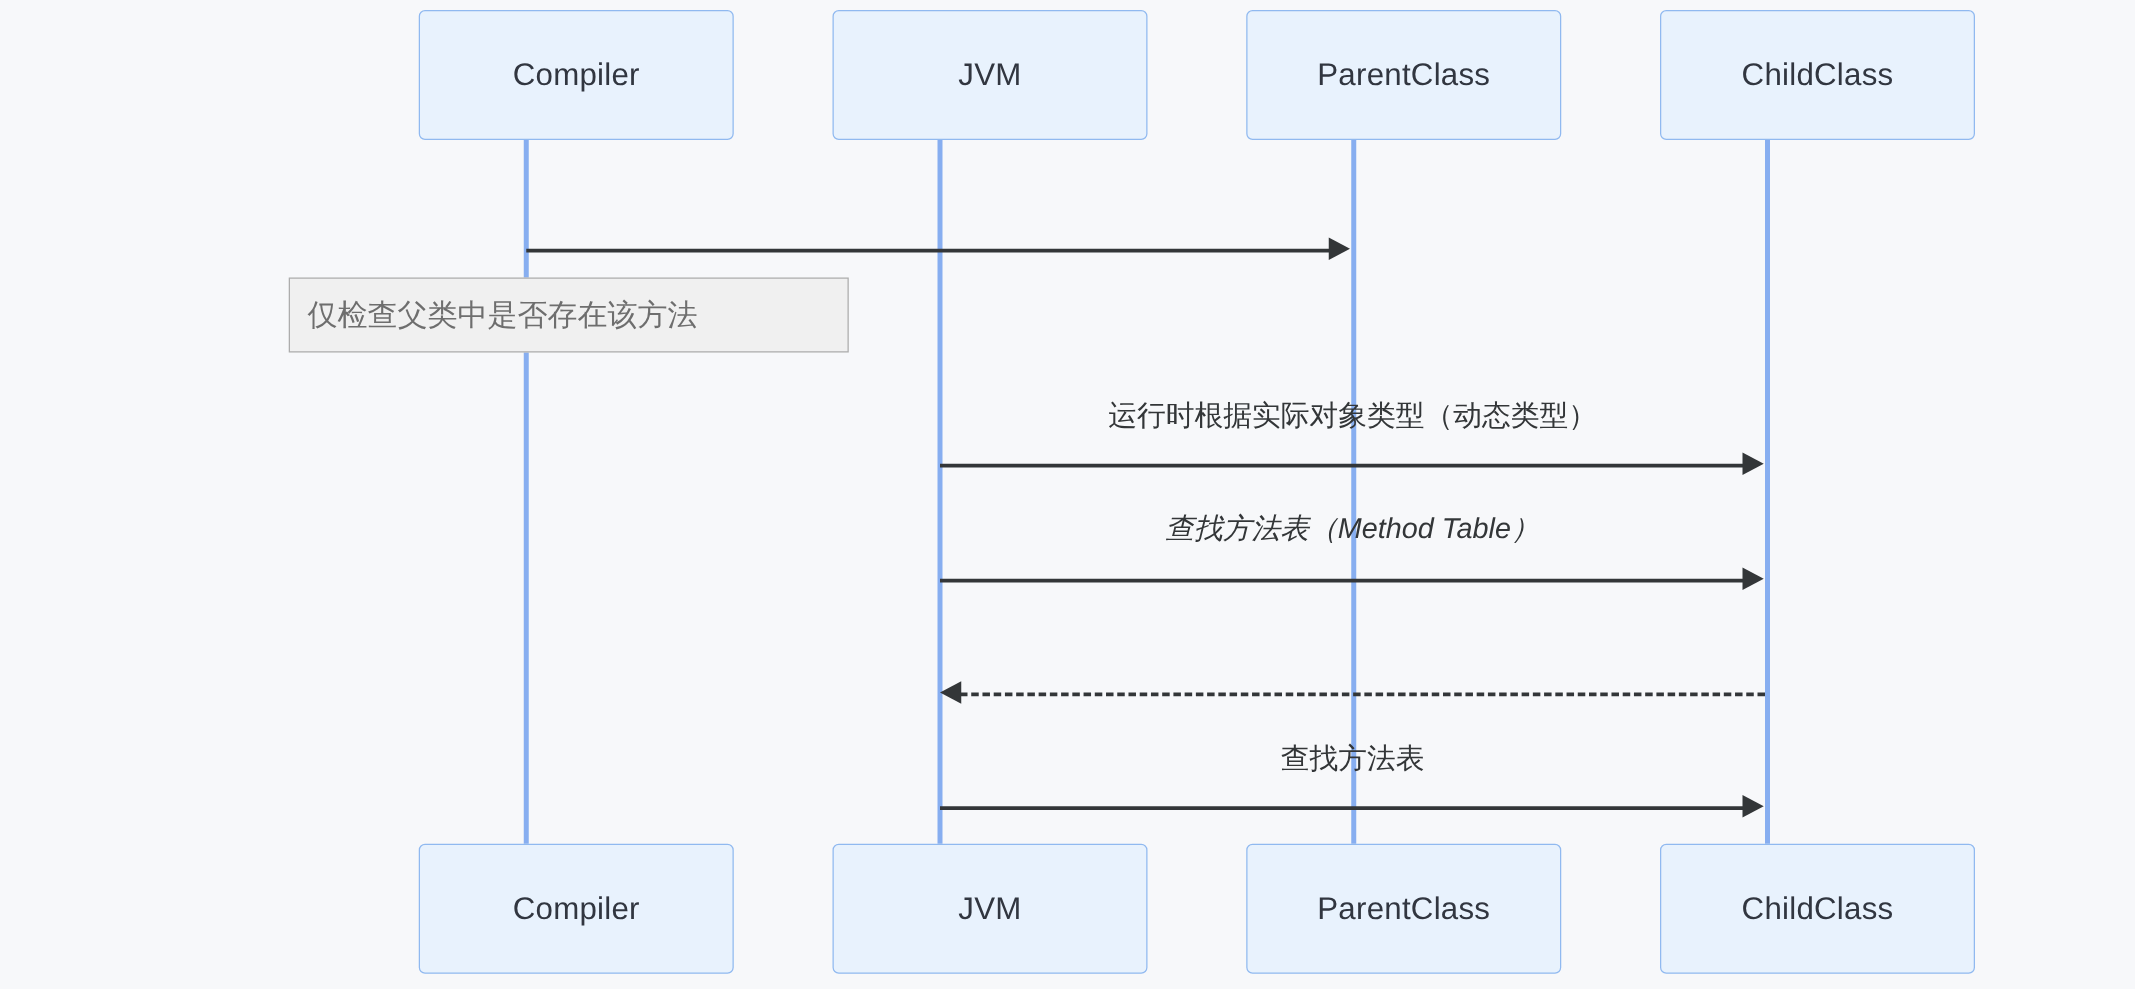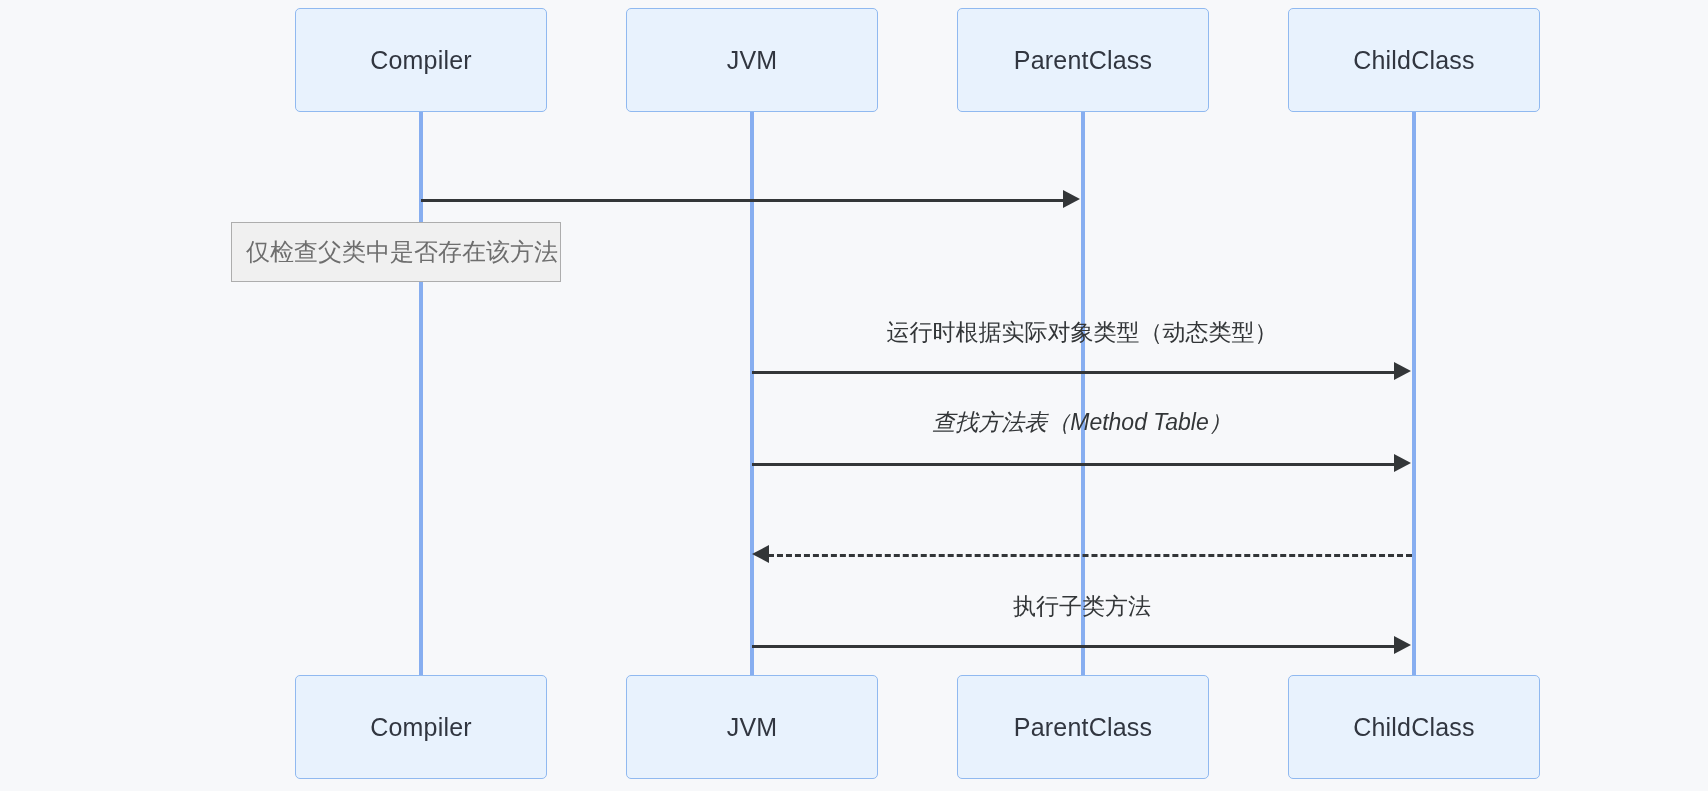--- a/index.html
+++ b/index.html
@@ -26,20 +26,21 @@
     border: 1.6px solid #90b9f0;
     border-radius: 5px;
     display: flex;
     align-items: center;
     justify-content: center;
     color: #313640;
     font-size: 25px;
     font-weight: 400;
     letter-spacing: 0.2px;
     z-index: 3;
+    margin-left: 40px;
   }
   .lifeline {
     position: absolute;
     width: 4px;
     background: #87aef0;
     z-index: 1;
   }
   .msg-line {
     position: absolute;
     height: 0;
@@ -105,36 +106,36 @@
   </div>
 
   <div class="lifeline" style="left:419px; top:112px; height:563px;"></div>
   <div class="lifeline" style="left:750px; top:112px; height:563px;"></div>
   <div class="lifeline" style="left:1081px; top:112px; height:563px;"></div>
   <div class="lifeline" style="left:1412px; top:112px; height:563px;"></div>
 
   <div class="msg-line" style="left:421px; top:199px; width:644px;"></div>
   <div class="arrow-head right" style="left:1063px; top:190px;"></div>
 
-  <div class="note-box" style="left:231px; top:222px; width:330px; height:60px;">
+  <div class="note-box" style="left:231px; top:222px; width:448px; height:60px;">
     <span>仅检查父类中是否存在该方法</span>
   </div>
 
   <div class="msg-label" style="left:751px; top:317px; width:662px;">运行时根据实际对象类型（动态类型）</div>
   <div class="msg-line" style="left:752px; top:371px; width:644px;"></div>
   <div class="arrow-head right" style="left:1394px; top:362px;"></div>
 
   <div class="msg-label" style="left:751px; top:407px; width:662px;font-style:italic;">查找方法表（Method Table）</div>
   <div class="msg-line" style="left:752px; top:463px; width:644px;"></div>
   <div class="arrow-head right" style="left:1394px; top:454px;"></div>
 
   <div class="msg-line dashed" style="left:768px; top:554px; width:644px;"></div>
   <div class="arrow-head left" style="left:752px; top:545px;"></div>
 
-  <div class="msg-label" style="left:751px; top:591px; width:662px;">执行子类方法</div>
+  <div class="msg-label" style="left:751px; top:591px; width:662px;">查找方法表</div>
   <div class="msg-line" style="left:752px; top:645px; width:644px;"></div>
   <div class="arrow-head right" style="left:1394px; top:636px;"></div>
 
   <div class="actor-box" style="left:295px; top:675px; width:252px; height:104px;">
     <span>Compiler</span>
   </div>
   <div class="actor-box" style="left:626px; top:675px; width:252px; height:104px;">
     <span>JVM</span>
   </div>
   <div class="actor-box" style="left:957px; top:675px; width:252px; height:104px;">

